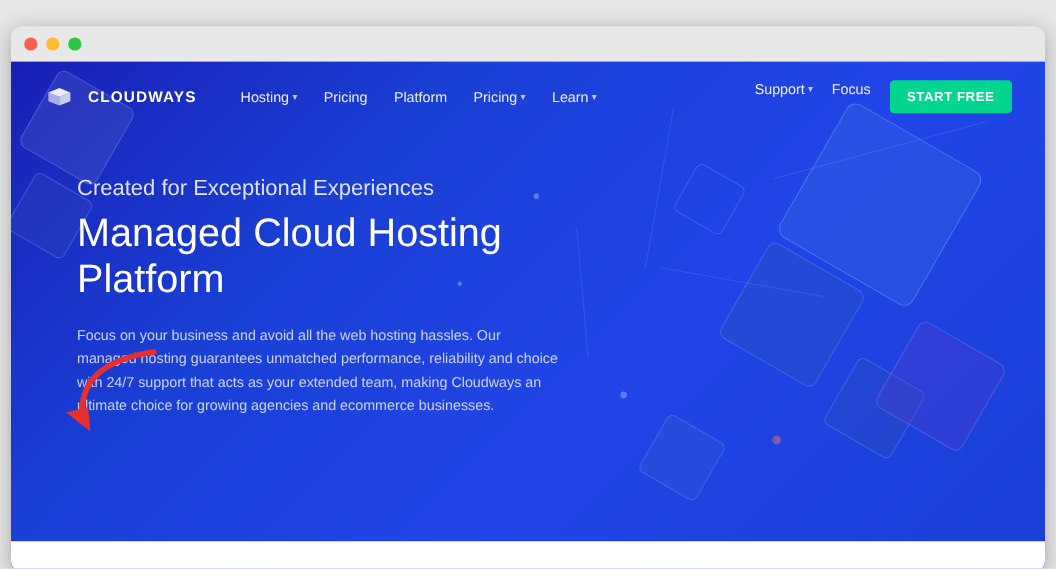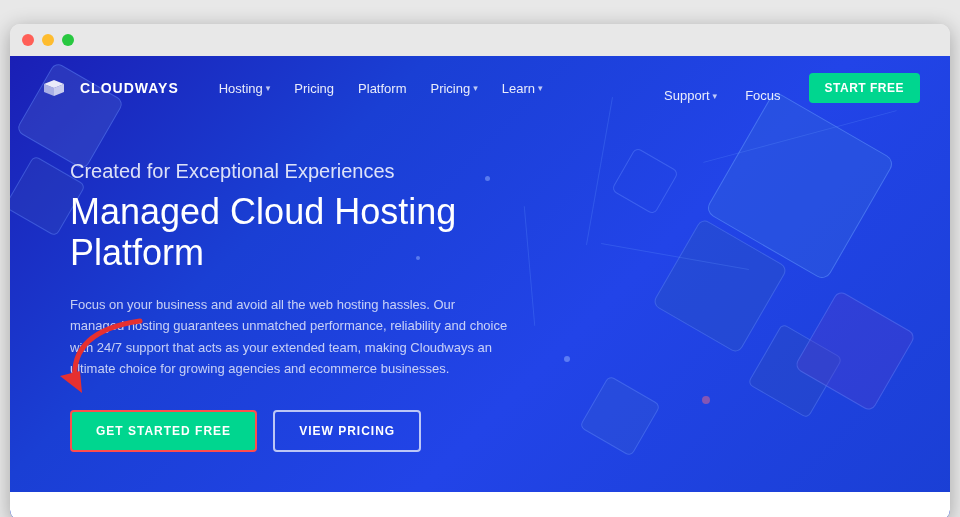--- a/index.html
+++ b/index.html
@@ -133,22 +133,22 @@
       white-space: nowrap;
     }
 
     .dropdown-arrow {
       font-size: 9px;
       opacity: 0.8;
     }
 
     .nav-right {
       display: flex;
-      align-items: flex-end;
-      gap: 28px;
+      align-items: flex-start;
+      gap: 17px;
     }
 
     .support-btn {
       color: rgba(255,255,255,0.9);
       font-size: 13px;
       cursor: pointer;
       display: flex;
       align-items: center;
       gap: 3px;
     }
@@ -348,24 +348,20 @@
       </div>
     </nav>
 
     <div class="hero-content">
       <p class="hero-subtitle">Created for Exceptional Experiences</p>
       <h1 class="hero-title">
         <span>Managed Cloud Hosting</span><br>
         <span>Platform</span>
       </h1>
       <p class="hero-description">Focus on your business and avoid all the web hosting hassles. Our managed hosting guarantees unmatched performance, reliability and choice with 24/7 support that acts as your extended team, making Cloudways an ultimate choice for growing agencies and ecommerce businesses.</p>
-      <div class="hero-buttons">
-        <button class="get-started-btn">GET STARTED FREE</button>
-        <button class="view-pricing-btn">VIEW PRICING</button>
-      </div>
     </div>
 
     <div class="arrow-annotation">
       <svg class="arrow-svg" viewBox="0 0 120 90" fill="none" xmlns="http://www.w3.org/2000/svg">
         <path d="M100 10 Q30 20 35 70" stroke="#e63030" stroke-width="5" fill="none" stroke-linecap="round"></path>
         <polygon points="20,65 40,60 42,82" fill="#e63030"></polygon>
       </svg>
     </div>
 
     <div class="bottom-strip"></div>

